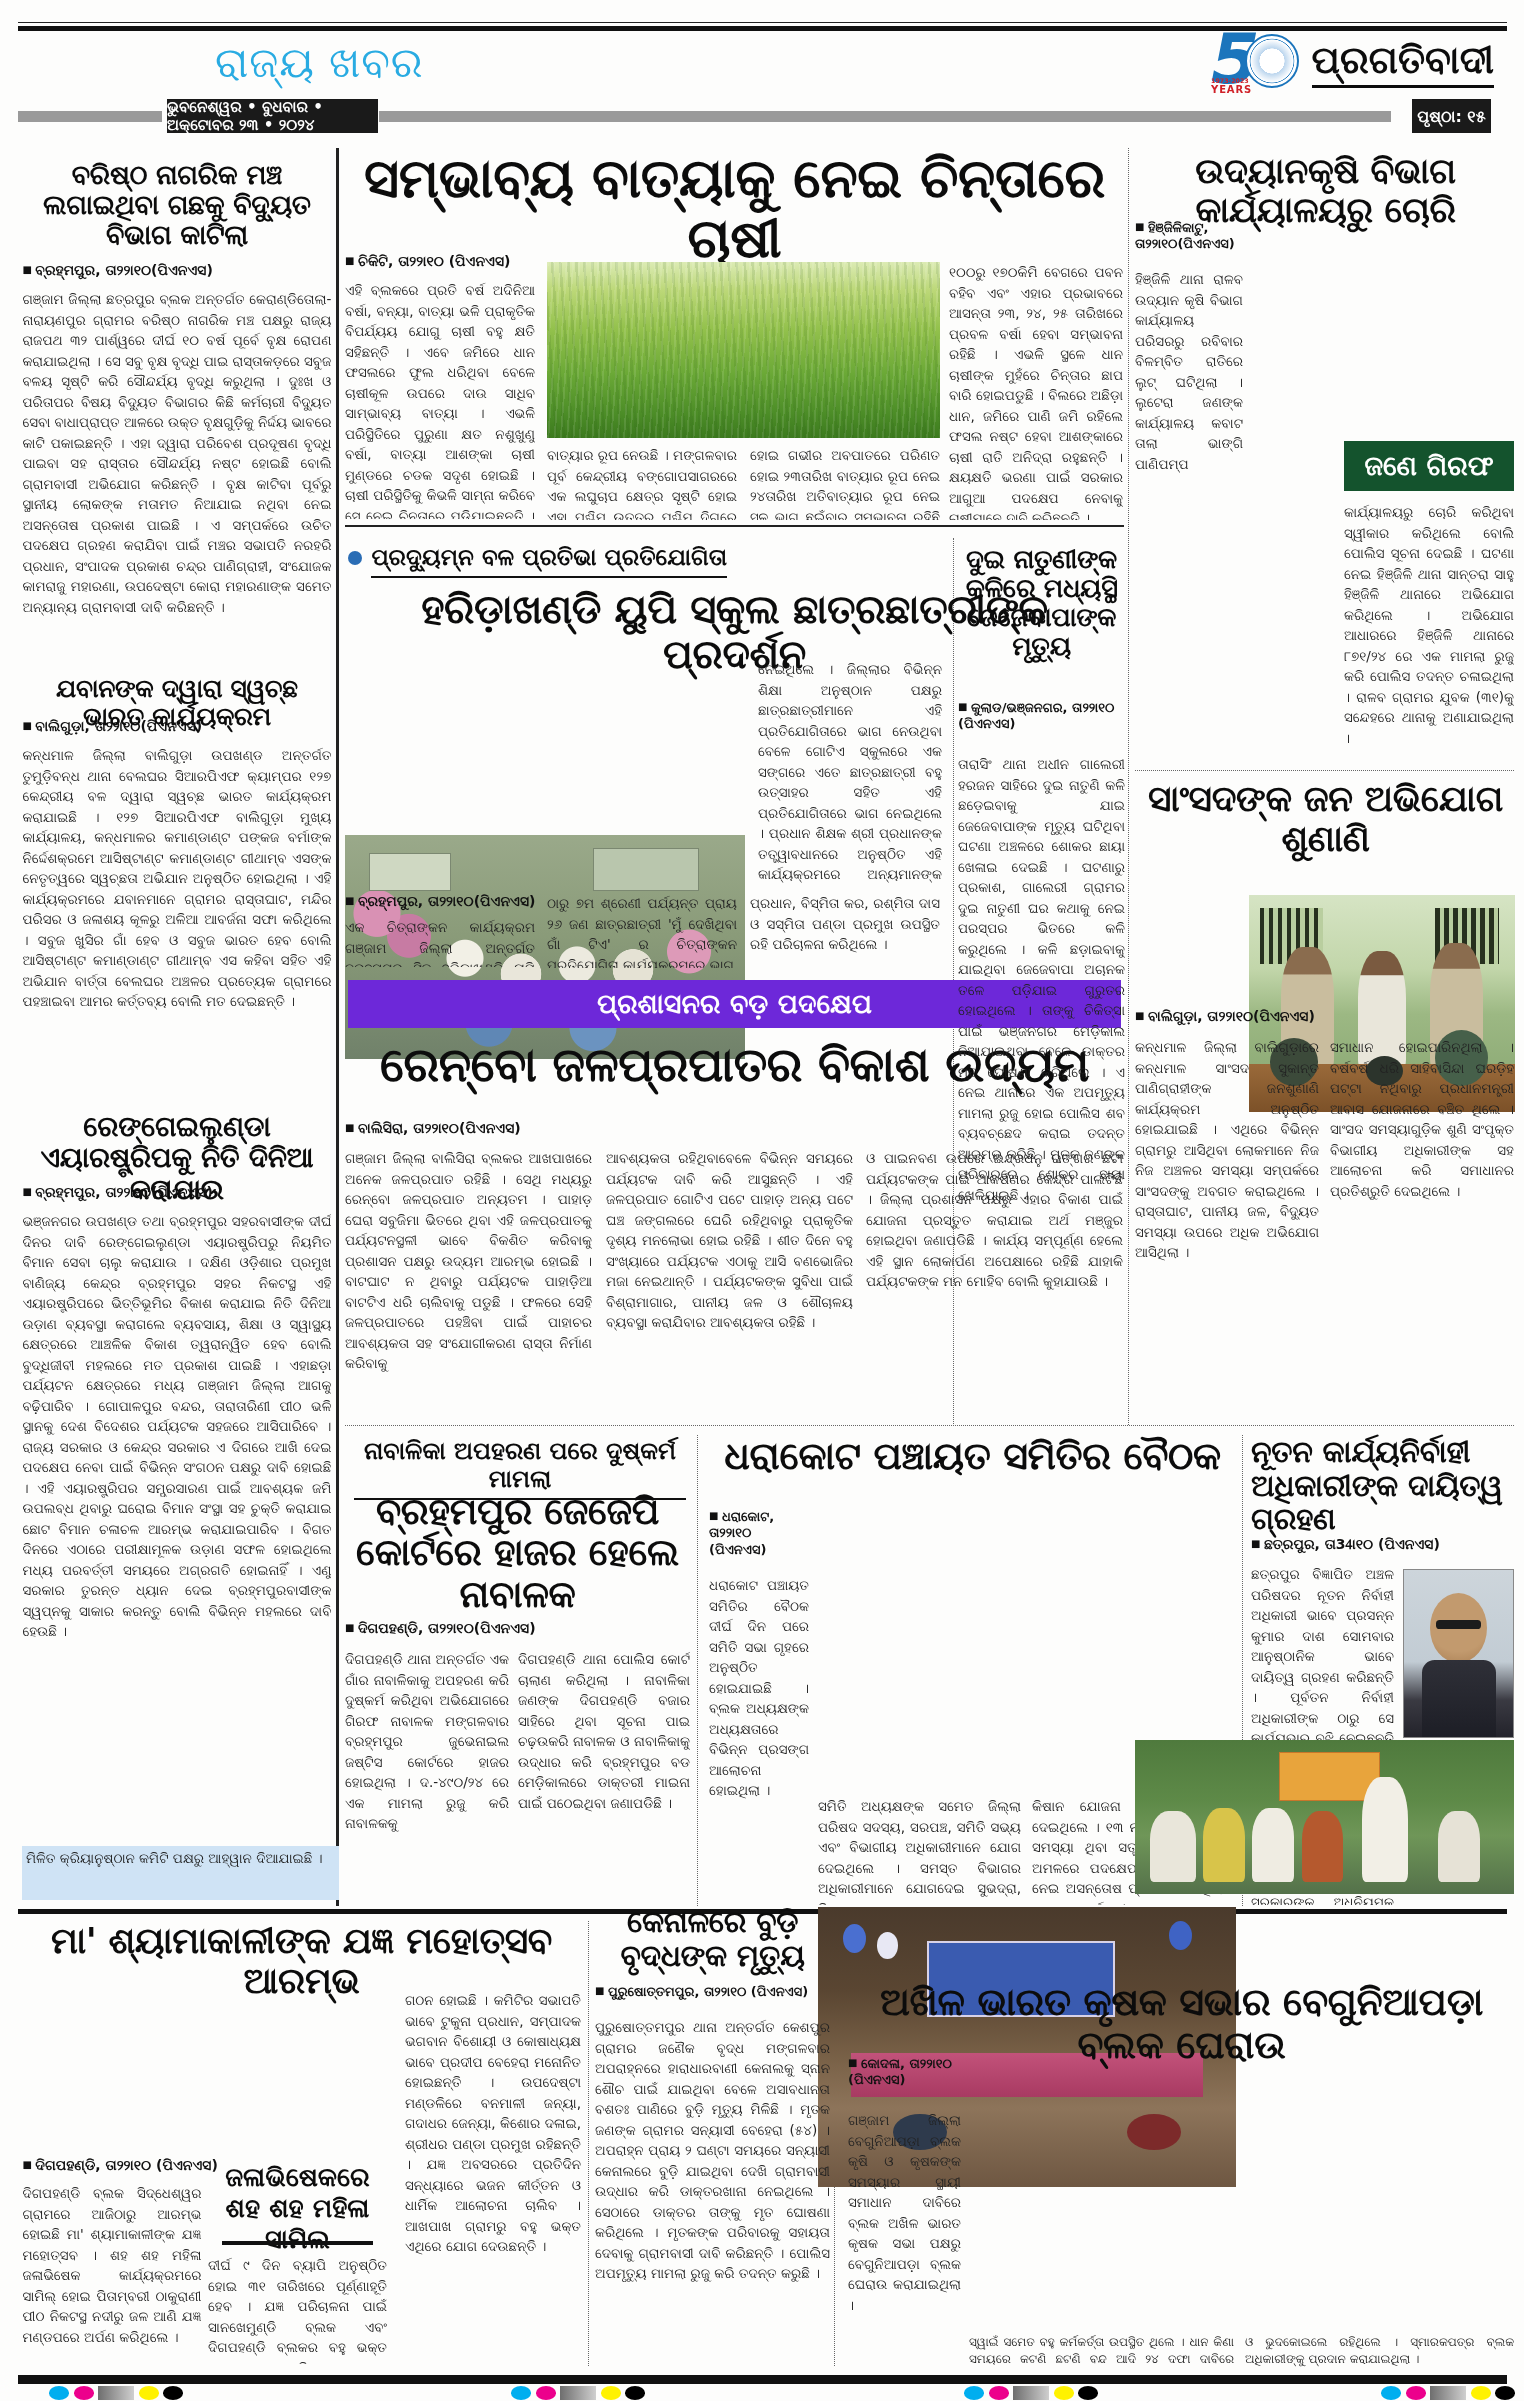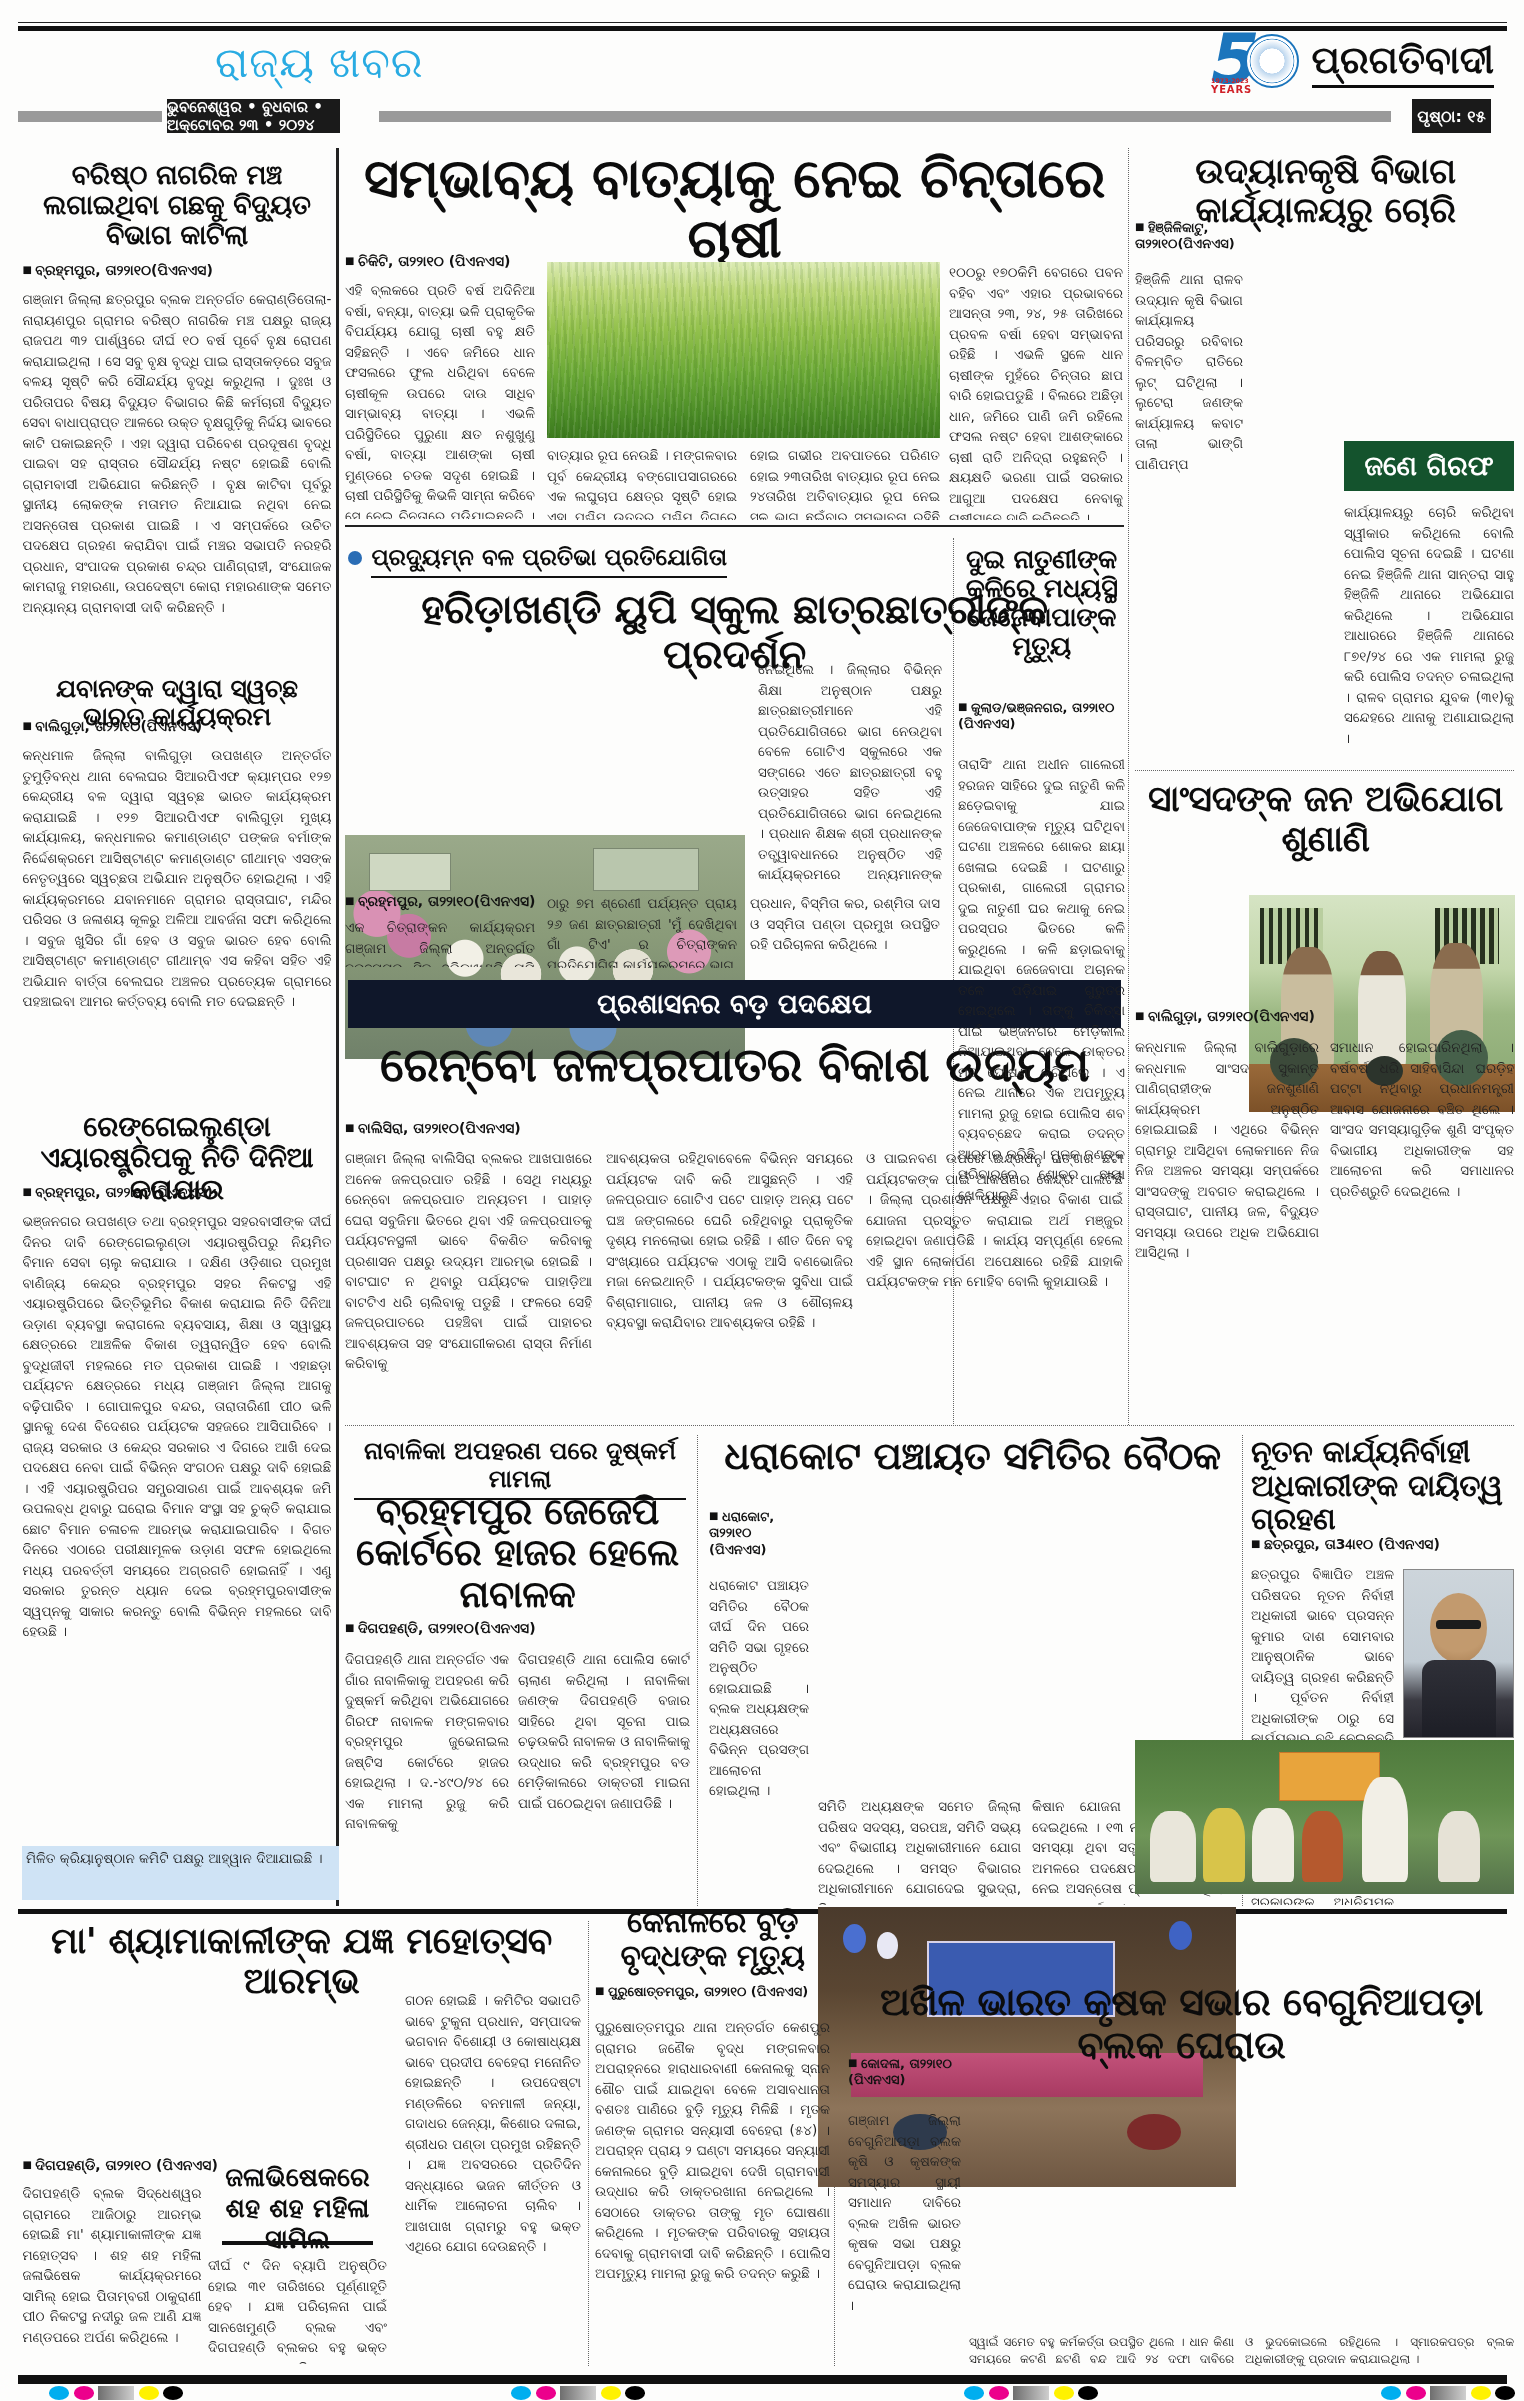--- a/index.html
+++ b/index.html
@@ -12,21 +12,21 @@
   .bl{font-weight:bold;font-size:14px;color:#111;line-height:1.25}
   .bl::before{content:"■ ";font-size:10px;position:relative;top:-1.8px}
   .vr{background:#222;width:2.7px}
   .vrd{border-left:1.8px dotted #666;width:0}
   .hr{background:#222;height:1.8px}
   .hrd{border-top:1.8px dotted #666;height:0}
   .photo{overflow:hidden;position:relative}
   .kicker{font-weight:bold;font-size:23px;color:#0c0c0c;
           border-bottom:2.7px solid #111;display:inline-block;padding-bottom:5.4px}
   .dot{display:inline-block;width:14.4px;height:14.4px;border-radius:50%;background:#2a6db5;margin-right:9px}
-  .banner{background:#0f172a;color:#fff;font-weight:bold;font-size:27px;
+  .banner{background:#6d28d9;color:#fff;font-weight:bold;font-size:27px;
           display:flex;align-items:center;justify-content:center}
   .redbox{background:#14532d;color:#fff;font-weight:bold;font-size:27px;
           display:flex;align-items:center;justify-content:center}
   .blackbox{background:#1a1a1a;color:#fff;display:flex;align-items:center;justify-content:center;font-size:15.2px;font-weight:bold}
   .graybar{background:#9a9a9a}
   .highlight{background:#cfe3f5;font-size:13.5px;line-height:1.5;text-align:justify;padding:1.8px 3.6px;overflow:hidden}
   .subhead{font-weight:bold;font-size:26px;text-align:center;line-height:1.2;color:#0c0c0c}
   .ellipse{border-radius:50%}
   .fig{position:absolute;border-radius:40% 40% 8% 8%}
 </style>
@@ -43,21 +43,21 @@
     <div style="position:relative;width:97px;height:74px">
       <span style="position:absolute;left:0;top:-7.2px;font-size:70px;font-weight:bold;color:#1b75bc;font-style:italic">5</span>
       <span class="abs ellipse" style="left:34px;top:9px;width:50px;height:50px;border:2.7px solid #1b75bc;background:radial-gradient(circle at 50% 50%, #ffffff 35%, #bcd6ee 36%, #ffffff 60%, #1b75bc 62%, #ffffff 64%)"></span>
       <span style="position:absolute;left:0px;top:52px;font-size:6.3px;color:#d02128;font-weight:bold">1973-2023</span>
       <span style="position:absolute;left:0px;top:59px;font-size:10px;color:#d02128;font-weight:bold;letter-spacing:0.9px">YEARS</span>
     </div>
     <div style="font-size:38px;font-weight:bold;color:#0c0c0c;margin-left:3.6px;border-bottom:3.6px solid #0c0c0c;line-height:1.3">ପ୍ରଗତିବାଦୀ</div>
   </div>
 
   <div class="abs graybar" style="left:18px;top:111px;width:144px;height:10.8px"></div>
-  <div class="abs blackbox" style="left:167px;top:99px;width:173px;height:34px">ଭୁବନେଶ୍ୱର • ବୁଧବାର • ଅକ୍ଟୋବର ୨୩ • ୨୦୨୪</div>
+  <div class="abs blackbox" style="left:167px;top:99px;width:211px;height:34px">ଭୁବନେଶ୍ୱର • ବୁଧବାର • ଅକ୍ଟୋବର ୨୩ • ୨୦୨୪</div>
   <div class="abs graybar" style="left:379px;top:111px;width:1012px;height:10.8px"></div>
   <div class="abs blackbox" style="left:1412px;top:99px;width:79px;height:34px;font-size:16px">ପୃଷ୍ଠା: ୧୫</div>
 
   <div class="abs vr" style="left:336px;top:148px;height:1758px"></div>
   <div class="abs vrd" style="left:1128px;top:148px;height:1277px"></div>
   <div class="abs vrd" style="left:953px;top:538px;height:886px"></div>
   <div class="abs hr" style="left:345px;top:525px;width:779px"></div>
   <div class="abs hrd" style="left:1135px;top:770px;width:379px"></div>
   <div class="abs hrd" style="left:345px;top:1425px;width:1169px"></div>
   <div class="abs vrd" style="left:697px;top:1435px;height:471px"></div>

